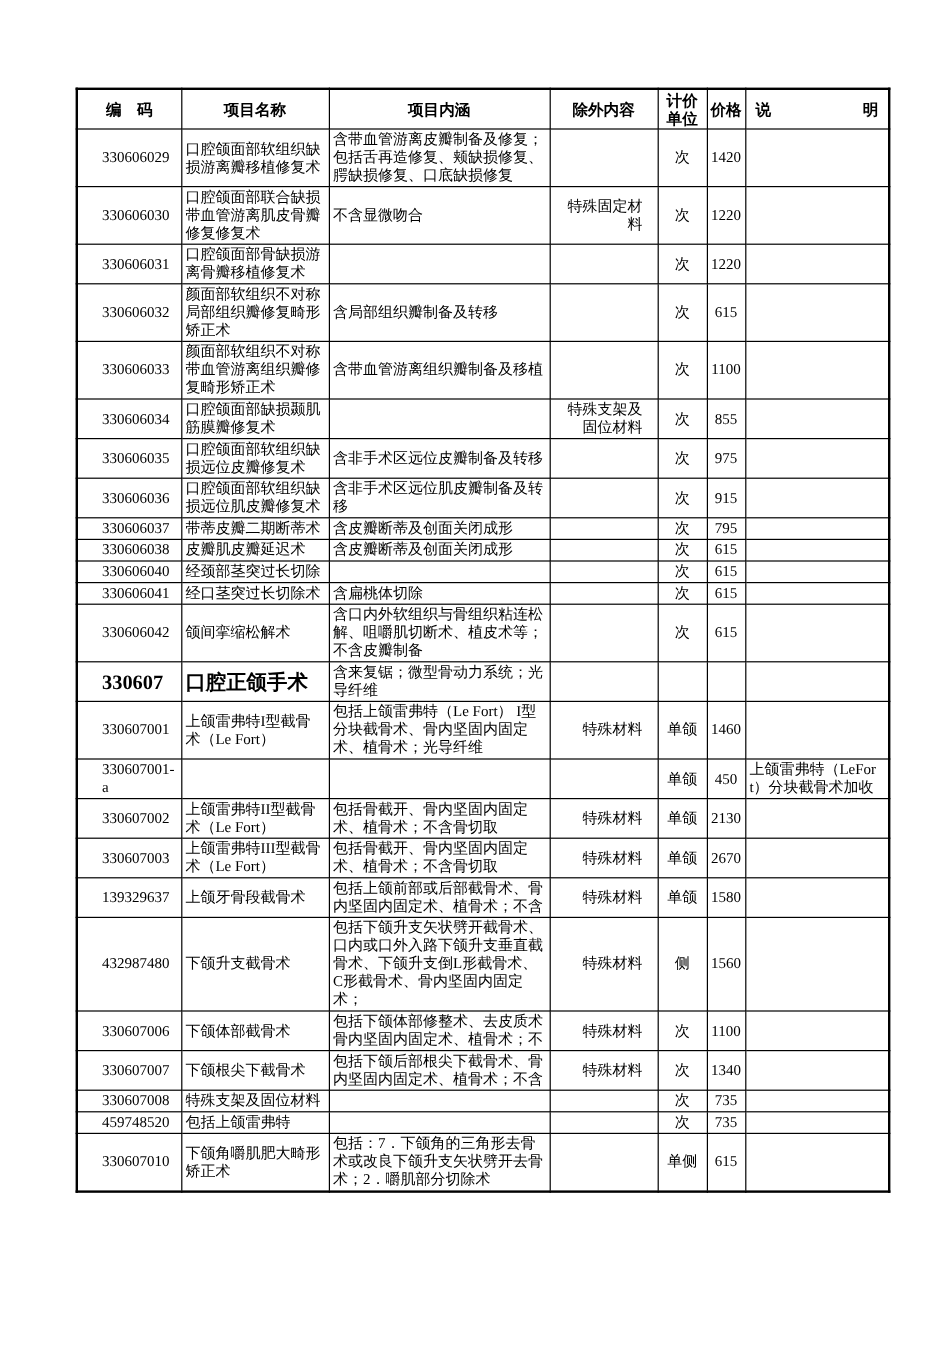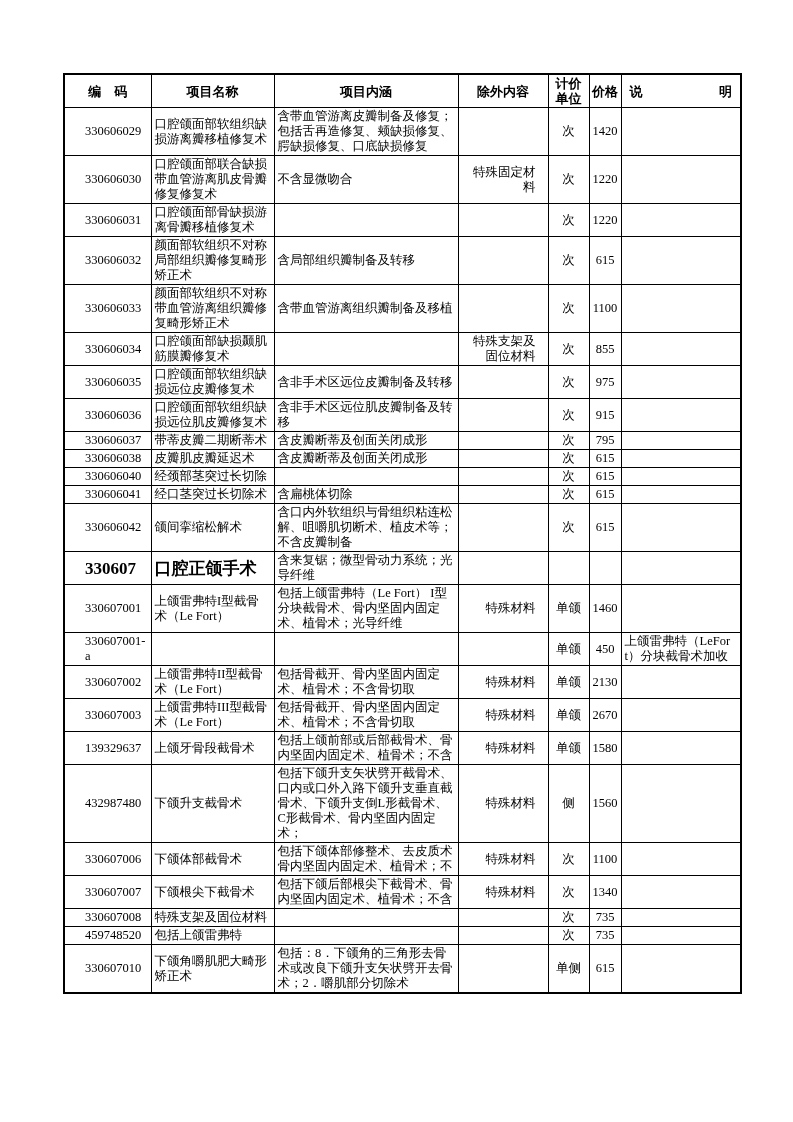--- a/index.html
+++ b/index.html
@@ -288,21 +288,21 @@
           <td class="col-name">包括上颌雷弗特</td>
           <td class="col-content"></td>
           <td class="col-exclusion"></td>
           <td class="col-unit">次</td>
           <td class="col-price">735</td>
           <td class="col-note"></td>
         </tr>
         <tr>
           <td class="col-code">330607010</td>
           <td class="col-name">下颌角嚼肌肥大畸形矫正术</td>
-          <td class="col-content">包括：8．下颌角的三角形去骨术或改良下颌升支矢状劈开去骨术；2．嚼肌部分切除术</td>
+          <td class="col-content">包括：7．下颌角的三角形去骨术或改良下颌升支矢状劈开去骨术；2．嚼肌部分切除术</td>
           <td class="col-exclusion"></td>
           <td class="col-unit">单侧</td>
           <td class="col-price">615</td>
           <td class="col-note"></td>
         </tr>
       </tbody>
   </table>
 </div>
 
 </body></html>

